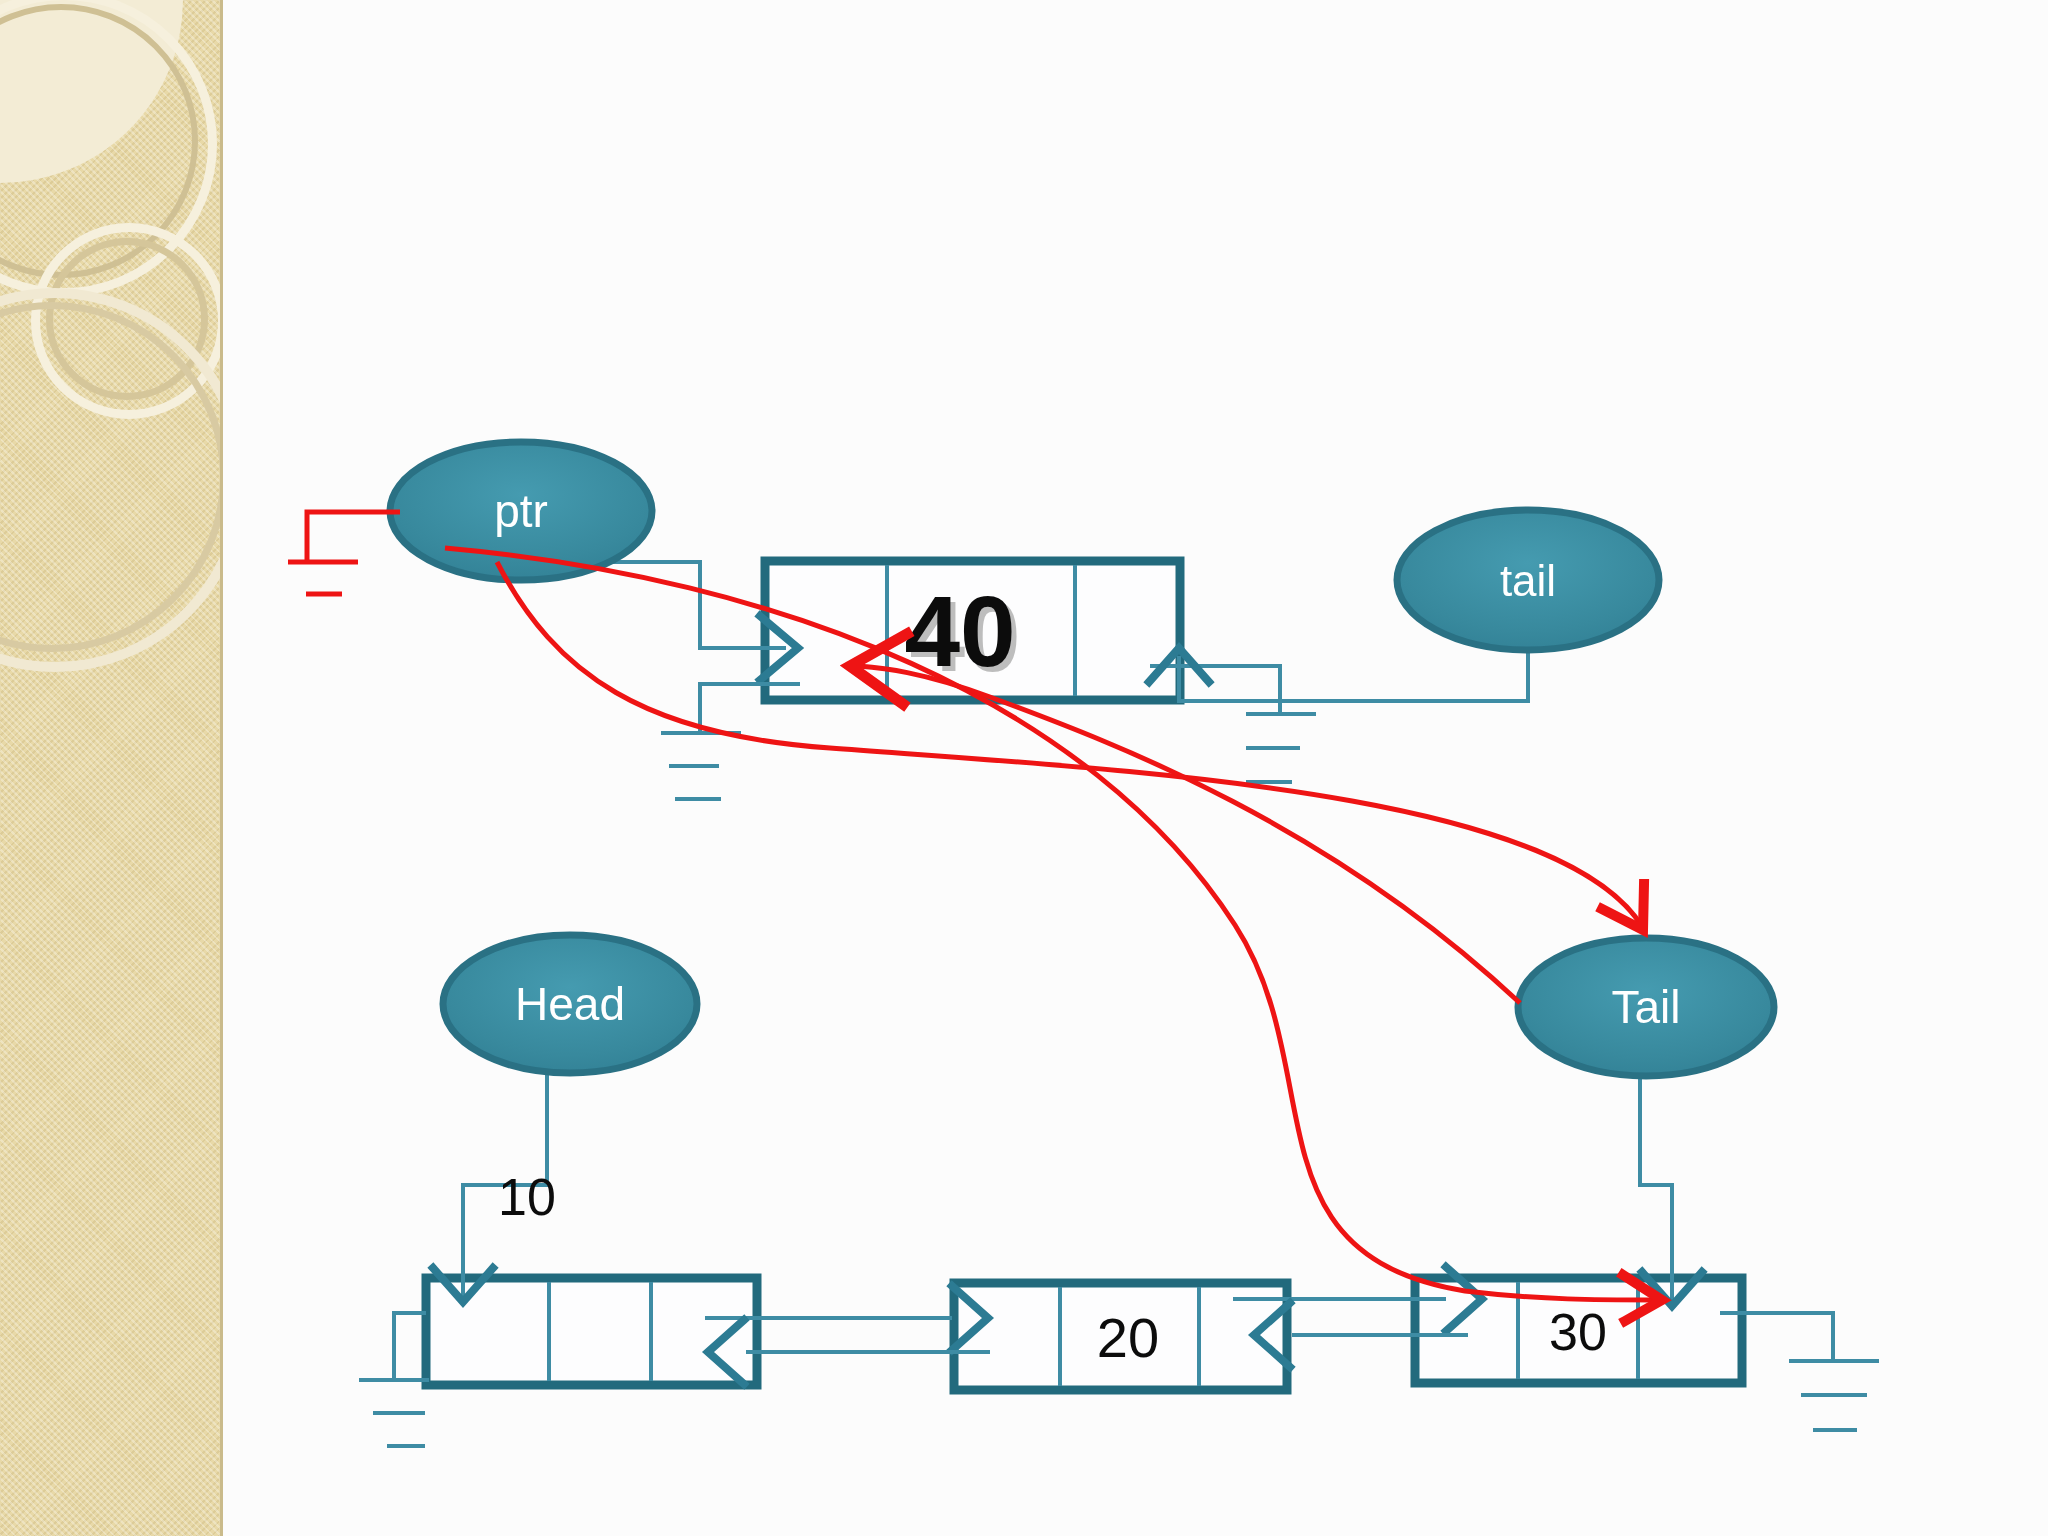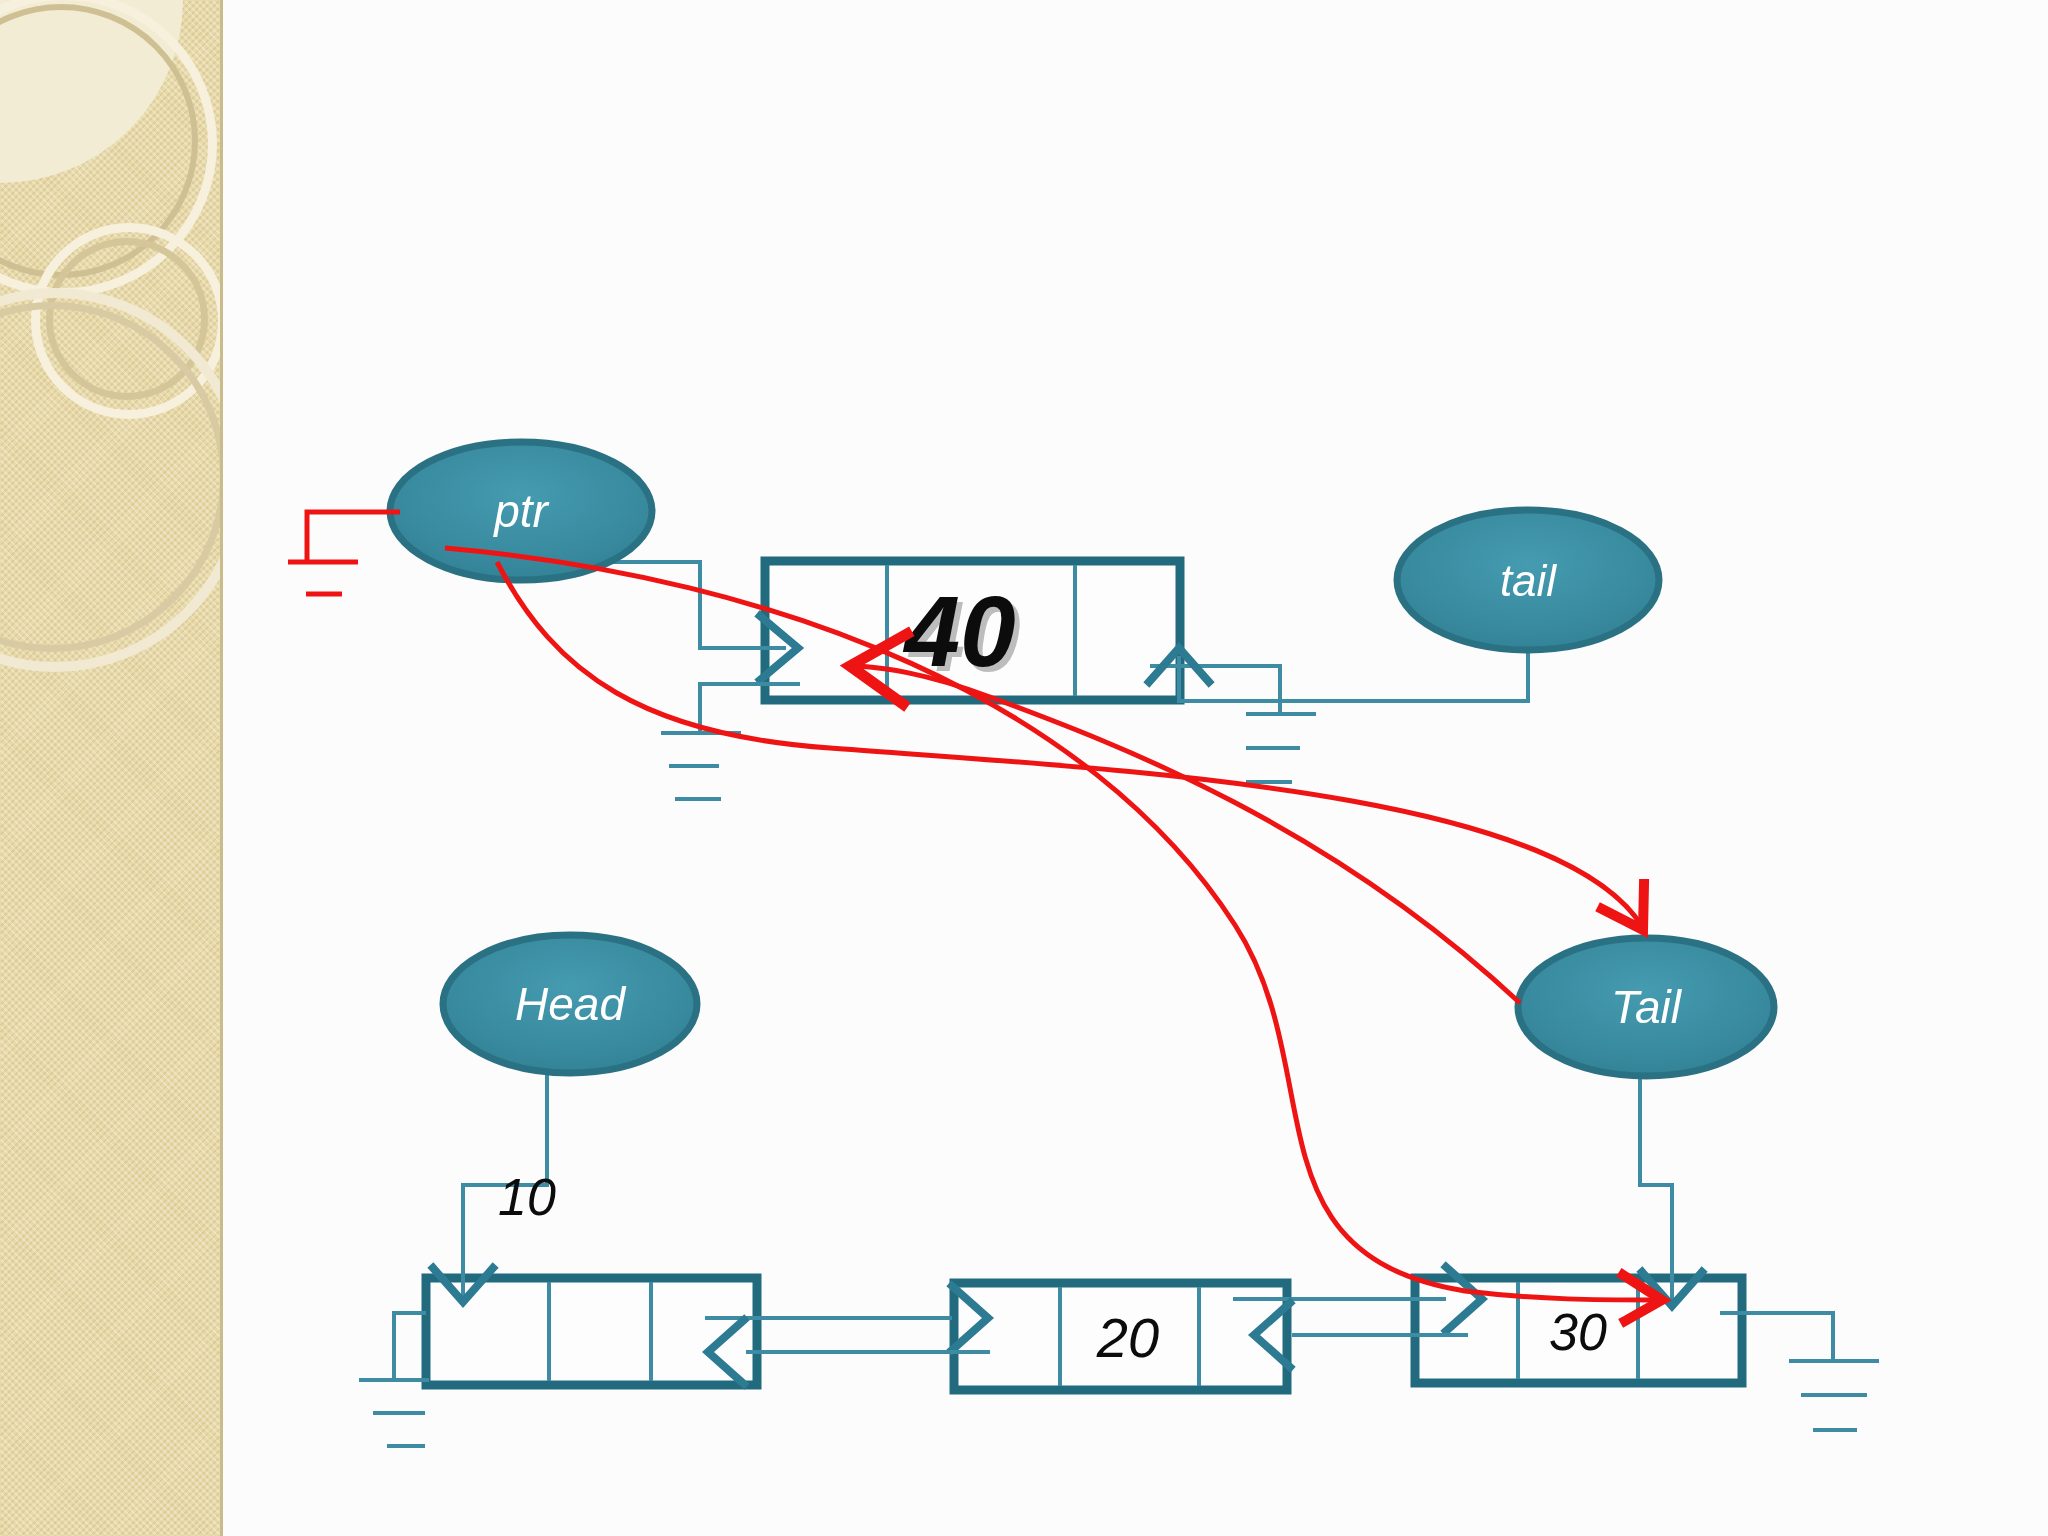--- a/index.html
+++ b/index.html
@@ -14,21 +14,21 @@
     --ink:#0c0c0c;
     --shadow:#bdbdbd;
     --sidebar-base:#e8d9a8;
     --sidebar-light:#f3ecd5;
     --ring-tan:#cfc094;
     --ring-cream:#f6f0dd;
   }
   html,body{margin:0;padding:0;background:#888;}
   .stage{
     position:relative;width:2048px;height:1536px;background:var(--bg);
-    overflow:hidden;font-family:"Liberation Sans", sans-serif;font-style:italic;
+    overflow:hidden;font-family:"Liberation Sans", sans-serif;
   }
   
   .sidebar{
     position:absolute;left:0;top:0;width:220px;height:1536px;
     background:
       repeating-linear-gradient(45deg, rgba(255,255,255,.28) 0 2px, rgba(255,255,255,0) 2px 5px),
       repeating-linear-gradient(-45deg, rgba(176,152,88,.20) 0 2px, rgba(176,152,88,0) 2px 5px),
       var(--sidebar-base);
     overflow:hidden;
     border-right:3px solid #cabb8b;

